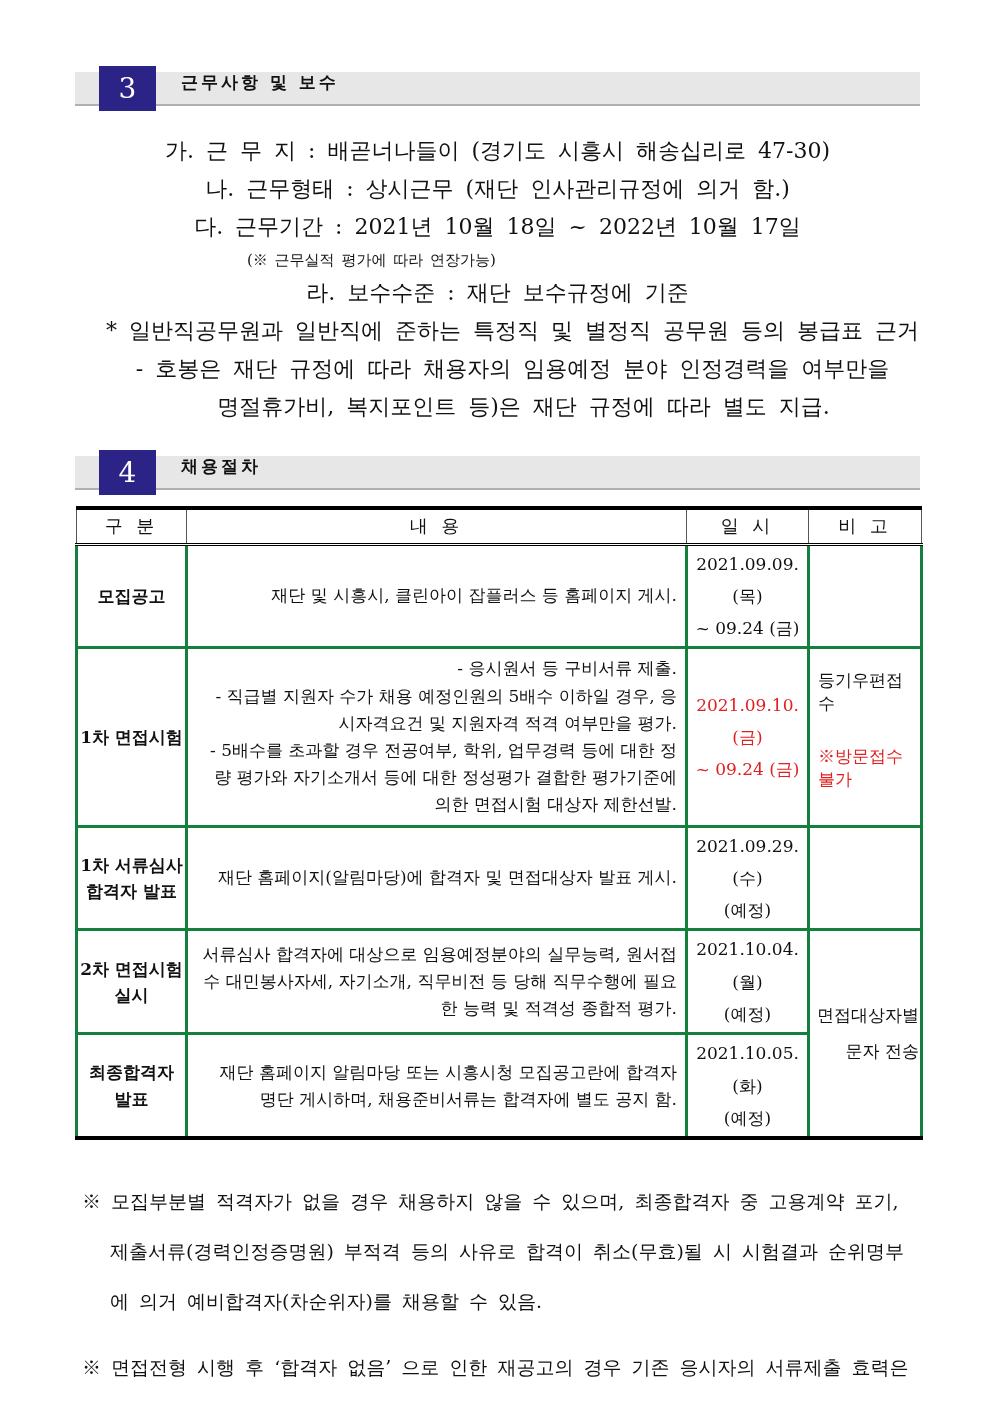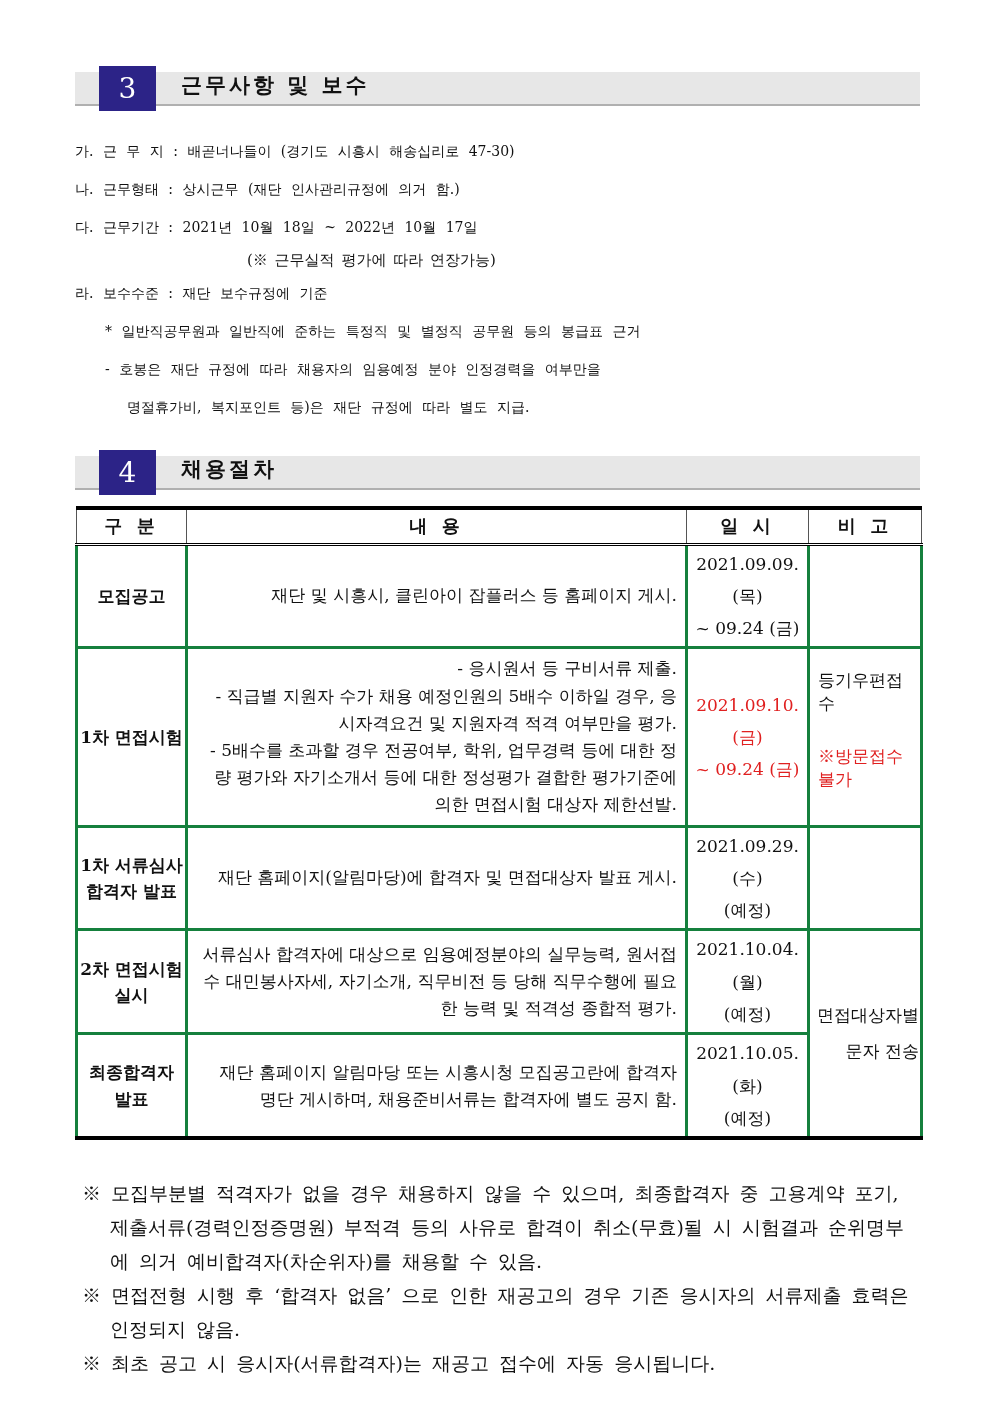--- a/index.html
+++ b/index.html
@@ -9,55 +9,55 @@
     width:992px; height:1403px; overflow:hidden; background:#fff;
     font-family:"DejaVu Serif","Liberation Serif",serif; color:#111;
     padding:72px 72px 0 75px; position:relative;
   }
   
   .sec-header { position:relative; height:34px; background:var(--band);
     border-bottom:2px solid #b0b0b0; }
   .num-box { position:absolute; left:24px; top:-6px; width:57px; height:45px;
     background:var(--accent); color:#fff; font-size:28px;
     display:flex; align-items:center; justify-content:center; }
-  .sec-title { position:absolute; left:106px; top:-1px; font-size:21px;
+  .sec-title { position:absolute; left:106px; top:-1px; font-size:17px;
     font-weight:bold; letter-spacing:3px; white-space:nowrap; }
   
   .body-block { margin-top:26px; }
-  .bline { font-size:14px; line-height:38px; word-spacing:5px; white-space:nowrap; }
+  .bline { font-size:22px; line-height:38px; word-spacing:5px; white-space:nowrap;text-align:center; }
   .ind1 { padding-left:30px; }
   .ind2 { padding-left:52px; }
   .small-note { font-size:15px; line-height:28px; padding-left:172px;
     word-spacing:2px; }
   .sec4 { margin-top:30px; }
   
   table.proc { width:845px; border-collapse:collapse; table-layout:fixed;
     margin-top:16px; border-top:4px solid #000; border-bottom:4px solid #000;
     border-left:1px solid #555; border-right:1px solid #555; }
-  table.proc th { font-size:18px; font-weight:bold; height:36px;
+  table.proc th { font-size:18px; font-weight:normal; height:36px;
     letter-spacing:4px; border:1px solid #555; border-top:none;
     border-bottom:3px double #000; background:#fff; }
   table.proc td { border:3px solid #15803d; font-size:17px; vertical-align:middle; }
   td.lbl { font-weight:bold; text-align:center; white-space:pre-line;
     line-height:1.55; padding:2px; }
   td.cnt { padding:6px 8px 6px 12px; line-height:1.6; text-align:right; }
   td.cnt .bullet { padding-left:13px; text-indent:-13px; }
   td.date { text-align:center; white-space:pre-line; line-height:1.9;
     padding:2px 0; font-size:16.5px; }
   td.date.red { color:var(--red); }
   td.remark { padding:6px 4px 6px 8px; font-size:16.5px; }
   td.remark.vtop { vertical-align:top; }
   .remark-top { margin-top:14px; }
   .remark-bottom { color:var(--red); margin-top:30px; }
   td.merged { text-align:right; white-space:pre-line; line-height:2.1;
     font-size:16.5px; }
   
   .notes { margin-top:36px; margin-left:7px; }
-  .note { font-size:19px; line-height:34px; padding-left:28px;
-    text-indent:-28px; word-spacing:4px; text-align:left; }
+  .note { font-size:19px; line-height:50px; padding-left:28px;
+    text-indent:-28px; word-spacing:4px; text-align:left;margin-top:16px; }
 </style>
 </head>
 <body>
 
 <div class="page">
 
   <div class="sec-header">
     <div class="num-box">3</div>
     <div class="sec-title">근무사항  및  보수</div>
   </div>

